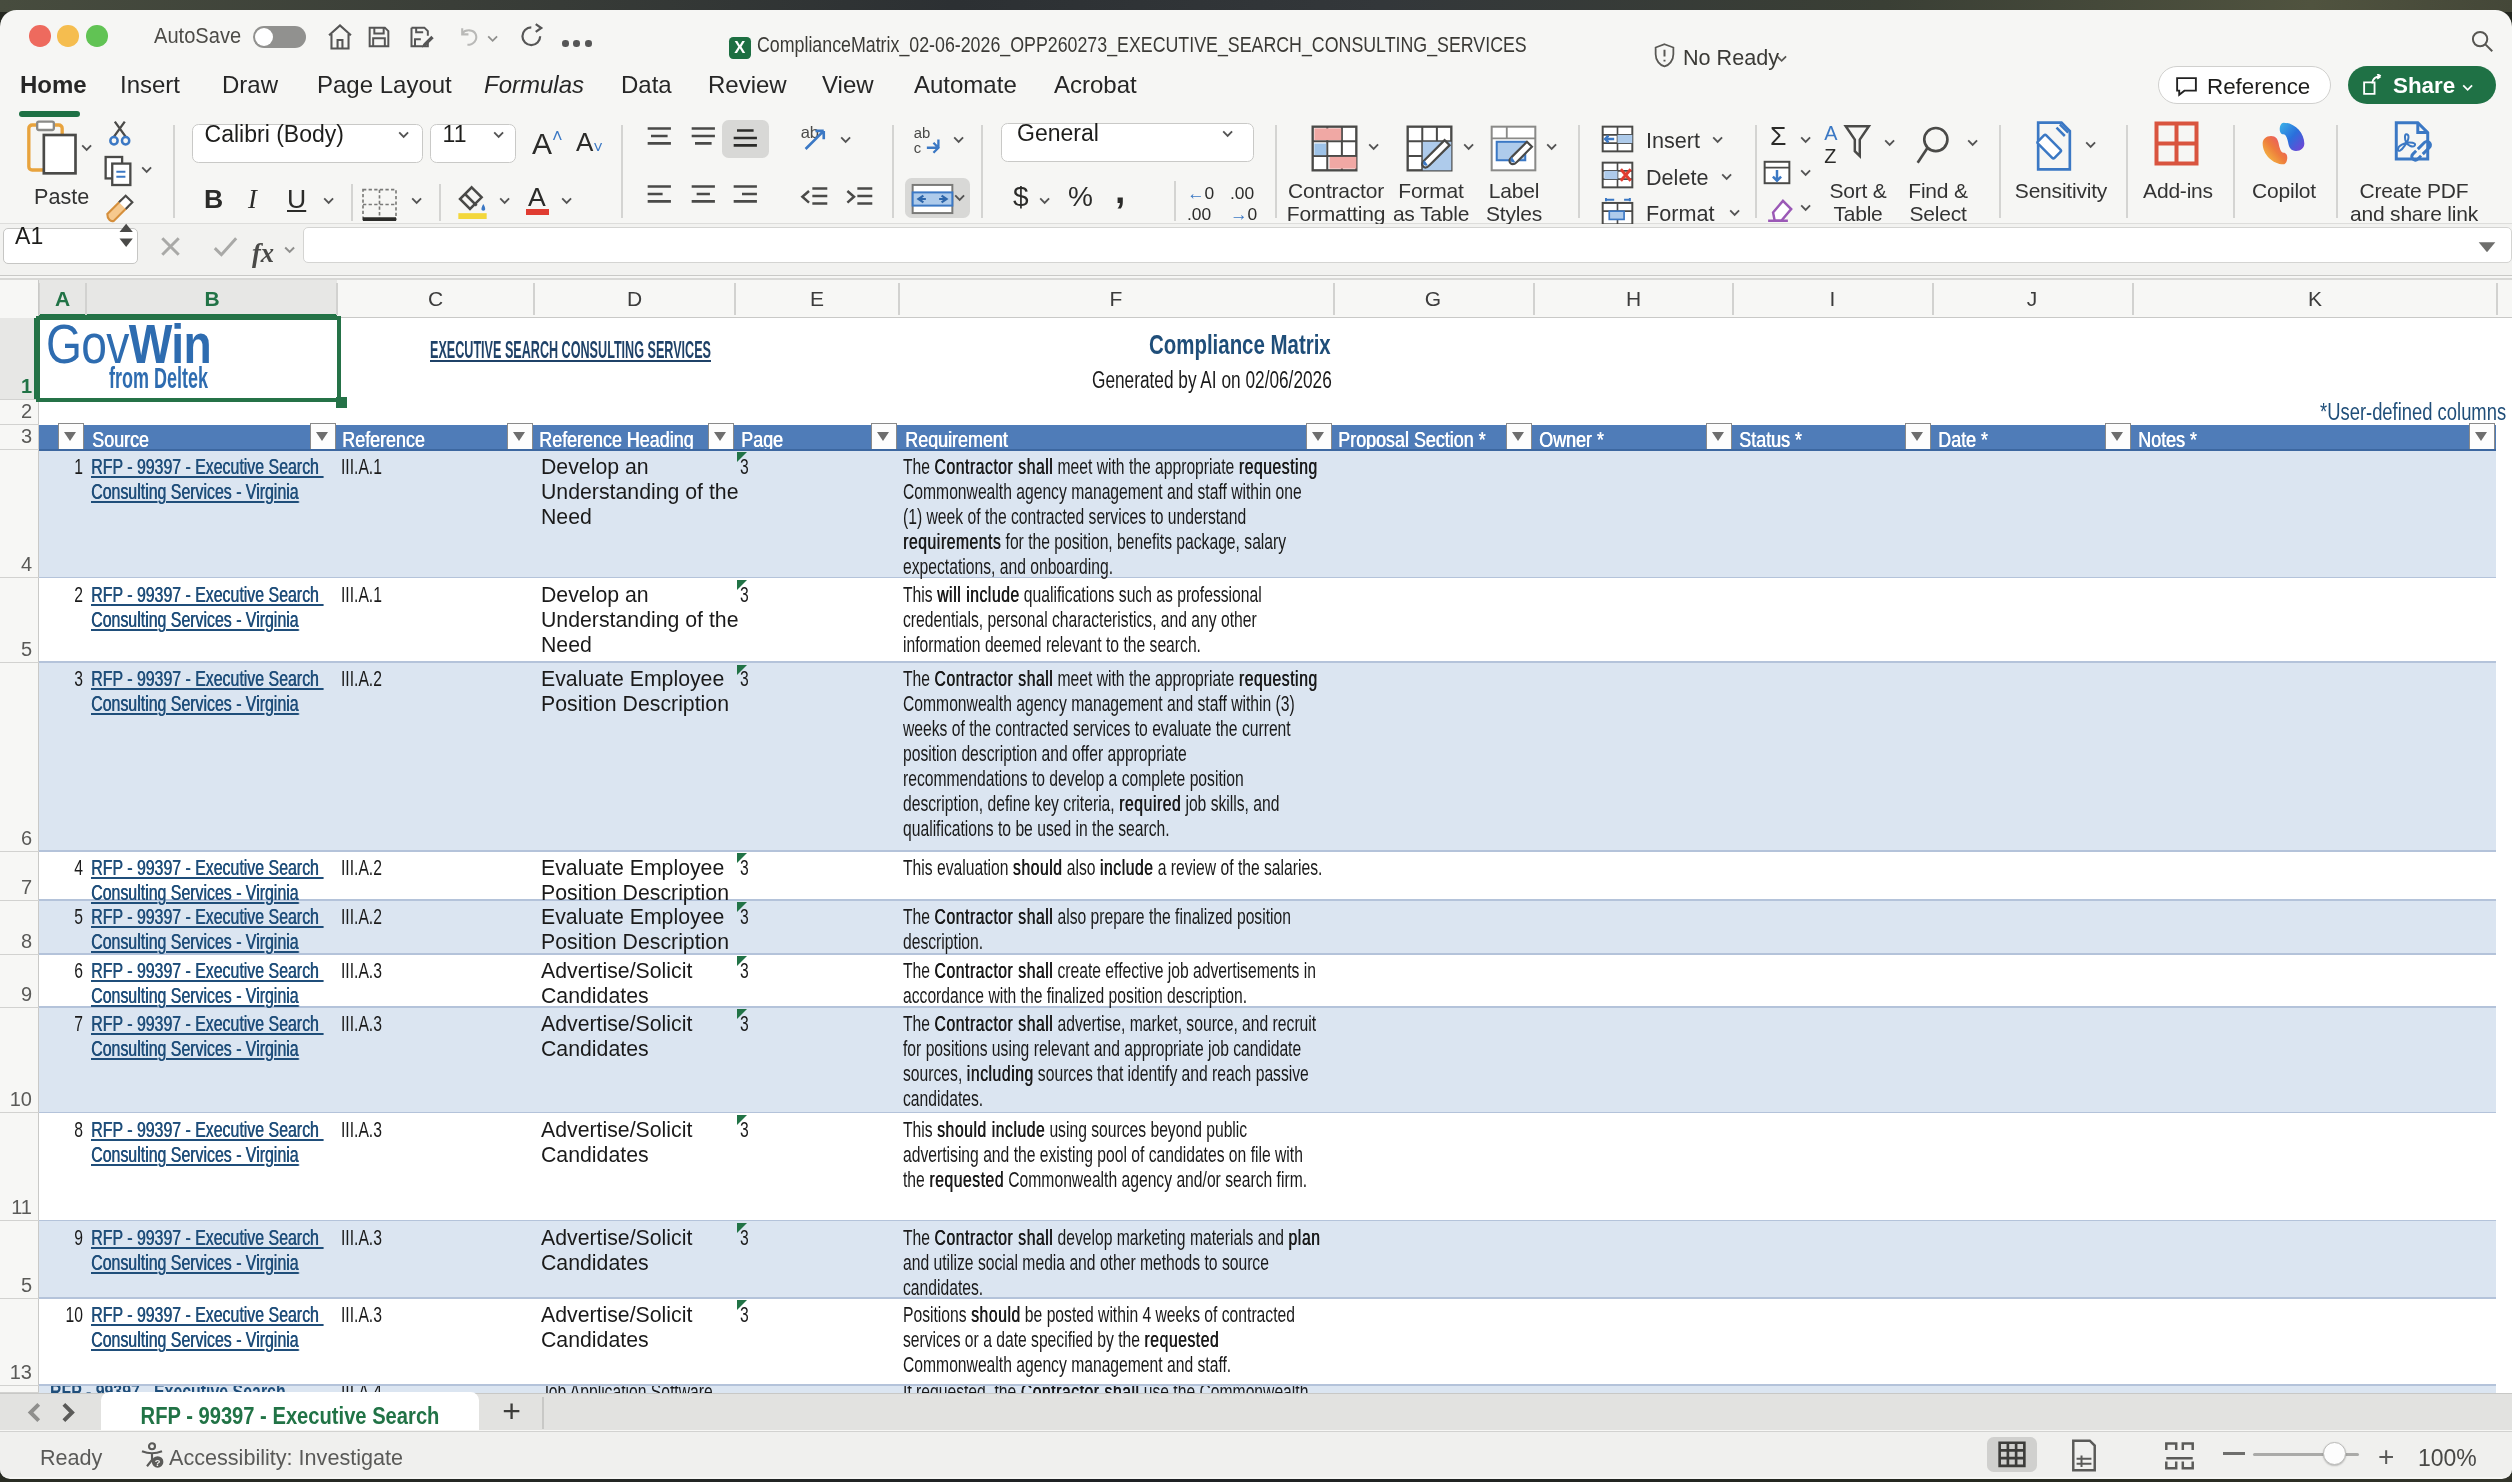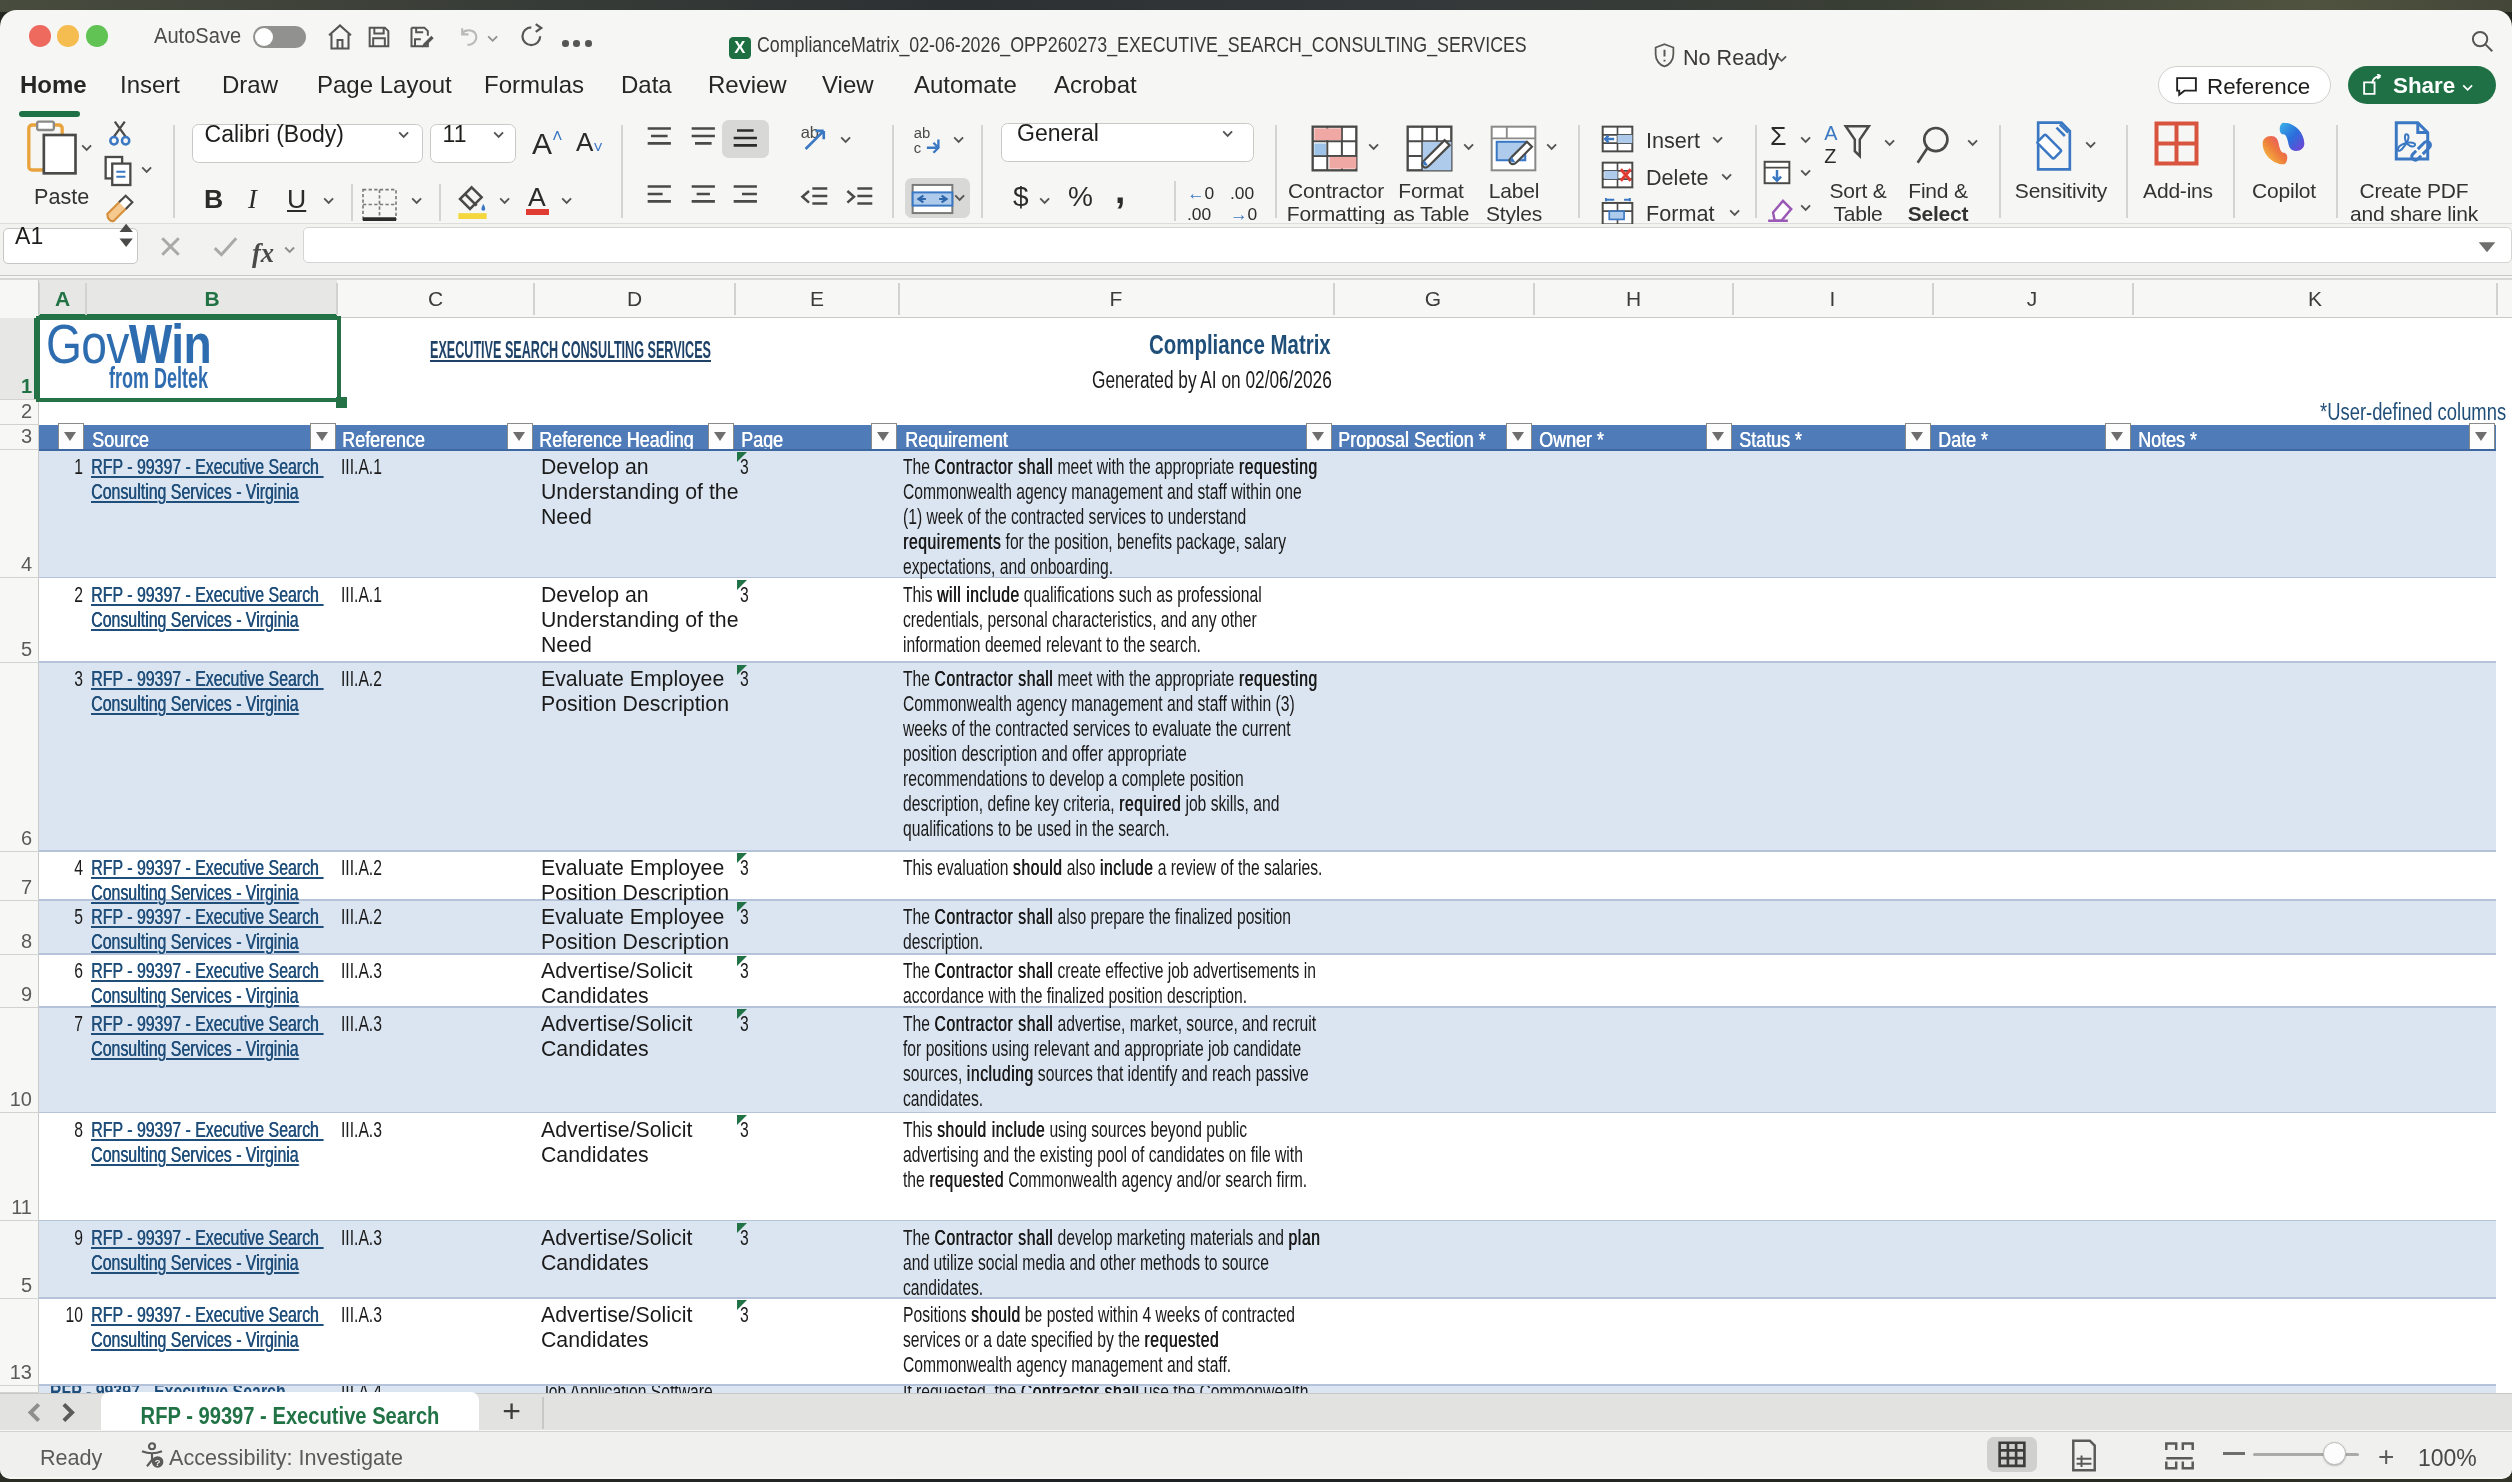--- a/index.html
+++ b/index.html
@@ -100,21 +100,21 @@
   <svg class="abs" style="left:2469px;top:18.3px;" width="26.6" height="26.6" viewBox="0 0 24 24">
     <circle cx="10" cy="10" r="6.5" fill="none" stroke="#575652" stroke-width="1.8"></circle>
     <path d="M15 15 L21 21" stroke="#575652" stroke-width="1.8"></path>
   </svg>
 
   <div class="menu abs" style="left:20px;top:61px;font-weight:bold;">Home</div>
   <div class="abs" style="left:19px;top:101px;width:61px;height:5.8px;background:#1e7145;border-radius:3.3px;"></div>
   <div class="menu abs" style="left:120px;top:61px;">Insert</div>
   <div class="menu abs" style="left:222px;top:61px;text-align:right;">Draw</div>
   <div class="menu abs" style="left:317px;top:61px;">Page Layout</div>
-  <div class="menu abs" style="left:484px;top:61px;">Formulas</div>
+  <div class="menu abs" style="left:484px;top:61px;font-style:italic;">Formulas</div>
   <div class="menu abs" style="left:621px;top:61px;">Data</div>
   <div class="menu abs" style="left:708px;top:61px;">Review</div>
   <div class="menu abs" style="left:822px;top:61px;">View</div>
   <div class="menu abs" style="left:914px;top:61px;">Automate</div>
   <div class="menu abs" style="left:1054px;top:61px;">Acrobat</div>
 
   <div class="abs" style="left:2158px;top:56px;width:173px;height:38px;background:#fff;border:1.7px solid #d0d0ce;border-radius:19px;">
     <svg class="abs" style="left:15px;top:7.5px;" width="25" height="23" viewBox="0 0 24 22">
       <path d="M3 3 H21 V15 H10 L5 19 V15 H3 Z" fill="none" stroke="#222" stroke-width="1.8"></path>
     </svg>
@@ -377,21 +377,21 @@
   <div class="rlabelc" style="left:1775px;top:169px;">Sort &amp;</div>
   <div class="rlabelc" style="left:1775px;top:192px;">Table</div>
   <svg class="abs" style="left:1916px;top:113px;" width="43" height="43" viewBox="0 0 26 26">
     <circle cx="12" cy="10" r="7" fill="none" stroke="#4a4a48" stroke-width="1.6"></circle>
     <path d="M7 15 L1 24" stroke="#4a4a48" stroke-width="1.6"></path>
   </svg>
   <svg class="chev" style="left:1966px;top:126px;" width="15" height="13.3" viewBox="0 0 12 12">
       <path d="M2 4 L6 8 L10 4" fill="none" stroke="#555" stroke-width="1.7"></path>
     </svg>
   <div class="rlabelc" style="left:1855px;top:169px;">Find &amp;</div>
-  <div class="rlabelc" style="left:1855px;top:192px;font-weight:bold;">Select</div>
+  <div class="rlabelc" style="left:1855px;top:192px;">Select</div>
   <div class="sep" style="left:1999px;top:115px;height:93px;"></div>
 
   <svg class="abs" style="left:2033px;top:111px;" width="42" height="50" viewBox="0 0 25 30">
     <path d="M3 1 H17 L22 6 V29 H3 Z" fill="none" stroke="#3b78c4" stroke-width="1.6"></path>
     <rect x="6" y="8" width="7" height="14" rx="1" transform="rotate(-45 10 15)" fill="#fff" stroke="#3b78c4" stroke-width="1.5"></rect>
     <path d="M14 4 L19 9 M16 2 L21 7" stroke="#3b78c4" stroke-width="1.5"></path>
   </svg>
   <svg class="chev" style="left:2084px;top:128px;" width="15" height="13.3" viewBox="0 0 12 12">
       <path d="M2 4 L6 8 L10 4" fill="none" stroke="#555" stroke-width="1.7"></path>
     </svg>

